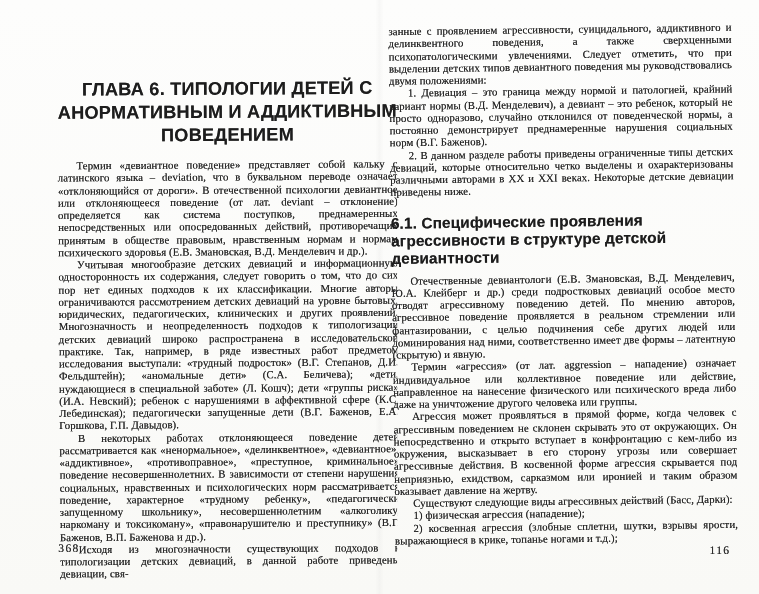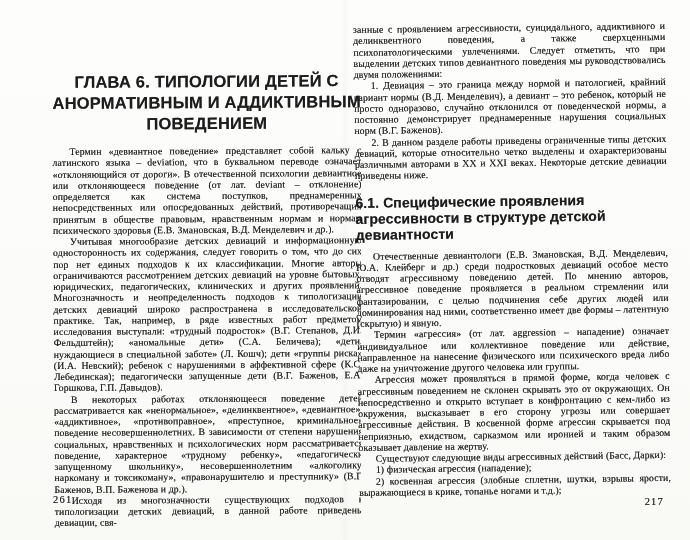--- a/index.html
+++ b/index.html
@@ -105,34 +105,34 @@
 <div class="spread">
 
   <div class="page left">
     <div class="left-inner body-text">
       <h1 class="chapter-title">ГЛАВА 6. ТИПОЛОГИИ ДЕТЕЙ С АНОРМАТИВНЫМ И АДДИКТИВНЫМ ПОВЕДЕНИЕМ</h1>
       <p>Термин «девиантное поведение» представляет собой кальку с латинского языка – deviation, что в буквальном переводе означает «отклоняющийся от дороги». В отечественной психологии девиантное или отклоняющееся поведение (от лат. deviant – отклонение) определяется как система поступков, преднамеренных непосредственных или опосредованных действий, противоречащих принятым в обществе правовым, нравственным нормам и нормам психического здоровья (Е.В. Змановская, В.Д. Менделевич и др.).</p>
       <p>Учитывая многообразие детских девиаций и информационную односторонность их содержания, следует говорить о том, что до сих пор нет единых подходов к их классификации. Многие авторы ограничиваются рассмотрением детских девиаций на уровне бытовых, юридических, педагогических, клинических и других проявлений. Многозначность и неопределенность подходов к типологизации детских девиаций широко распространена в исследовательской практике. Так, например, в ряде известных работ предметом исследования выступали: «трудный подросток» (В.Г. Степанов, Д.И. Фельдштейн); «аномальные дети» (С.А. Беличева); «дети, нуждающиеся в специальной заботе» (Л. Кошч); дети «группы риска» (И.А. Невский); ребенок с нарушениями в аффективной сфере (К.С. Лебединская); педагогически запущенные дети (В.Г. Баженов, Е.А. Горшкова, Г.П. Давыдов).</p>
       <p>В некоторых работах отклоняющееся поведение детей рассматривается как «ненормальное», «делинквентное», «девиантное», «аддиктивное», «противоправное», «преступное, криминальное» поведение несовершеннолетних. В зависимости от степени нарушения социальных, нравственных и психологических норм рассматривается поведение, характерное «трудному ребенку», «педагогически запущенному школьнику», несовершеннолетним «алкоголику, наркоману и токсикоману», «правонарушителю и преступнику» (В.Г. Баженов, В.П. Баженова и др.).</p>
       <p>Исходя из многозначности существующих подходов к типологизации детских девиаций, в данной работе приведены девиации, свя-</p>
     </div>
-    <div class="pagenum pn-left">261</div>
+    <div class="pagenum pn-left">368</div>
   </div>
 
   <div class="gutter"></div>
 
   <div class="page right">
     <div class="right-inner body-text">
       <p class="cont">занные с проявлением агрессивности, суицидального, аддиктивного и делинквентного поведения, а также сверхценными психопатологическими увлечениями. Следует отметить, что при выделении детских типов девиантного поведения мы руководствовались двумя положениями:</p>
       <p>1. Девиация – это граница между нормой и патологией, крайний вариант нормы (В.Д. Менделевич), а девиант – это ребенок, который не просто одноразово, случайно отклонился от поведенческой нормы, а постоянно демонстрирует преднамеренные нарушения социальных норм (В.Г. Баженов).</p>
       <p>2. В данном разделе работы приведены ограниченные типы детских девиаций, которые относительно четко выделены и охарактеризованы различными авторами в XX и XXI веках. Некоторые детские девиации приведены ниже.</p>
       <h2 class="section-title">6.1. Специфические проявления агрессивности в структуре детской девиантности</h2>
       <p>Отечественные девиантологи (Е.В. Змановская, В.Д. Менделевич, Ю.А. Клейберг и др.) среди подростковых девиаций особое место отводят агрессивному поведению детей. По мнению авторов, агрессивное поведение проявляется в реальном стремлении или фантазировании, с целью подчинения себе других людей или доминирования над ними, соответственно имеет две формы – латентную (скрытую) и явную.</p>
       <p>Термин «агрессия» (от лат. aggression – нападение) означает индивидуальное или коллективное поведение или действие, направленное на нанесение физического или психического вреда либо даже на уничтожение другого человека или группы.</p>
       <p>Агрессия может проявляться в прямой форме, когда человек с агрессивным поведением не склонен скрывать это от окружающих. Он непосредственно и открыто вступает в конфронтацию с кем-либо из окружения, высказывает в его сторону угрозы или совершает агрессивные действия. В косвенной форме агрессия скрывается под неприязнью, ехидством, сарказмом или иронией и таким образом оказывает давление на жертву.</p>
       <p>Существуют следующие виды агрессивных действий (Басс, Дарки):</p>
       <p>1) физическая агрессия (нападение);</p>
       <p>2) косвенная агрессия (злобные сплетни, шутки, взрывы ярости, выражающиеся в крике, топанье ногами и т.д.);</p>
     </div>
-    <div class="pagenum pn-right">217</div>
+    <div class="pagenum pn-right">116</div>
   </div>
 
 </div>
 
 </body></html>

